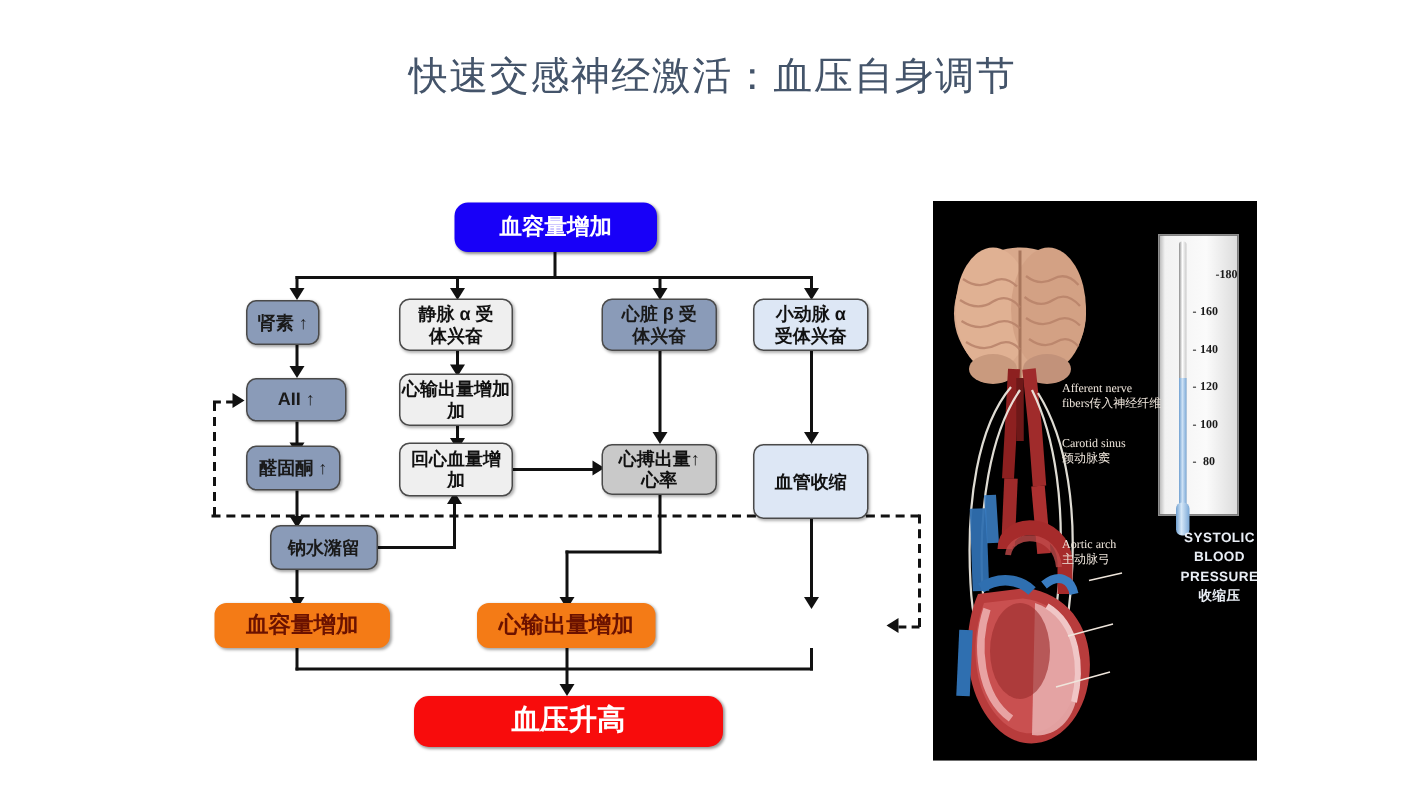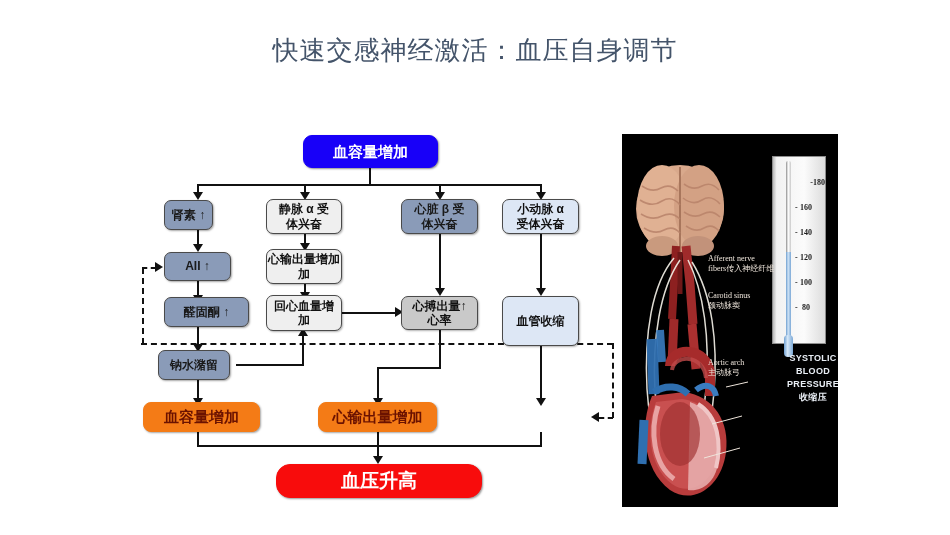--- a/index.html
+++ b/index.html
@@ -177,25 +177,25 @@
   <div class="arrow" style="left:535.5px;top:192px;"></div>
 
   <div class="node n-slate" style="left:164px;top:200px;width:49px;height:30px;">肾素 ↑</div>
   <div class="ln lnv" style="left:197px;top:230px;height:16px;"></div>
   <div class="arrow" style="left:192.5px;top:244px;"></div>
 
   <div class="node n-slate" style="left:164px;top:252px;width:67px;height:29px;">AII ↑</div>
   <div class="ln lnv" style="left:197px;top:281px;height:16px;"></div>
   <div class="arrow" style="left:192.5px;top:295px;"></div>
 
-  <div class="node n-slate" style="left:164px;top:297px;width:85px;height:30px;">醛固酮 ↑</div>
+  <div class="node n-slate" style="left:164px;top:297px;width:63px;height:30px;">醛固酮 ↑</div>
   <div class="ln lnv" style="left:197px;top:327px;height:20px;"></div>
   <div class="arrow" style="left:192.5px;top:344px;"></div>
 
-  <div class="node n-slate" style="left:158px;top:350px;width:72px;height:30px;">钠水潴留</div>
+  <div class="node n-slate" style="left:180px;top:350px;width:72px;height:30px;">钠水潴留</div>
   <div class="ln lnv" style="left:197px;top:380px;height:22px;"></div>
   <div class="arrow" style="left:192.5px;top:398px;"></div>
 
   <div class="ln lnh" style="left:236px;top:364px;width:68px;"></div>
   <div class="ln lnv" style="left:302px;top:336px;height:30px;"></div>
   <div class="arrow-u" style="left:297.5px;top:328px;"></div>
 
   <div class="node n-pale" style="left:266px;top:199px;width:76px;height:35px;">静脉 α 受
 体兴奋</div>
   <div class="ln lnv" style="left:304px;top:234px;height:12px;"></div>
@@ -245,21 +245,21 @@
 
   <div class="node n-orange" style="left:318px;top:402px;width:119px;height:30px;">心输出量增加</div>
   <div class="node n-orange" style="left:143px;top:402px;width:117px;height:30px;">血容量增加</div>
 
   <div class="ln lnv" style="left:197px;top:432px;height:15px;"></div>
   <div class="ln lnv" style="left:540px;top:432px;height:15px;"></div>
   <div class="ln lnh" style="left:197px;top:445px;width:345px;"></div>
   <div class="ln lnv" style="left:377px;top:432px;height:28px;"></div>
   <div class="arrow" style="left:372.5px;top:456px;"></div>
 
-  <div class="node n-red" style="left:276px;top:464px;width:206px;height:34px;border-radius:14px;">血压升高</div>
+  <div class="node n-red" style="left:276px;top:464px;width:206px;height:34px;">血压升高</div>
 
   <div class="photo">
     <svg width="216" height="373" viewBox="0 0 216 373">
       <rect x="0" y="0" width="216" height="373" fill="#000000"></rect>
 
       <g>
         <ellipse cx="58" cy="75" rx="44" ry="44" fill="#d9a98c"></ellipse>
         <ellipse cx="40" cy="72" rx="25" ry="41" fill="#e0b193"></ellipse>
         <ellipse cx="77" cy="72" rx="25" ry="41" fill="#d3a184"></ellipse>
         <path d="M58 33 L58 118" stroke="#a8765c" stroke-width="2" fill="none"></path>

